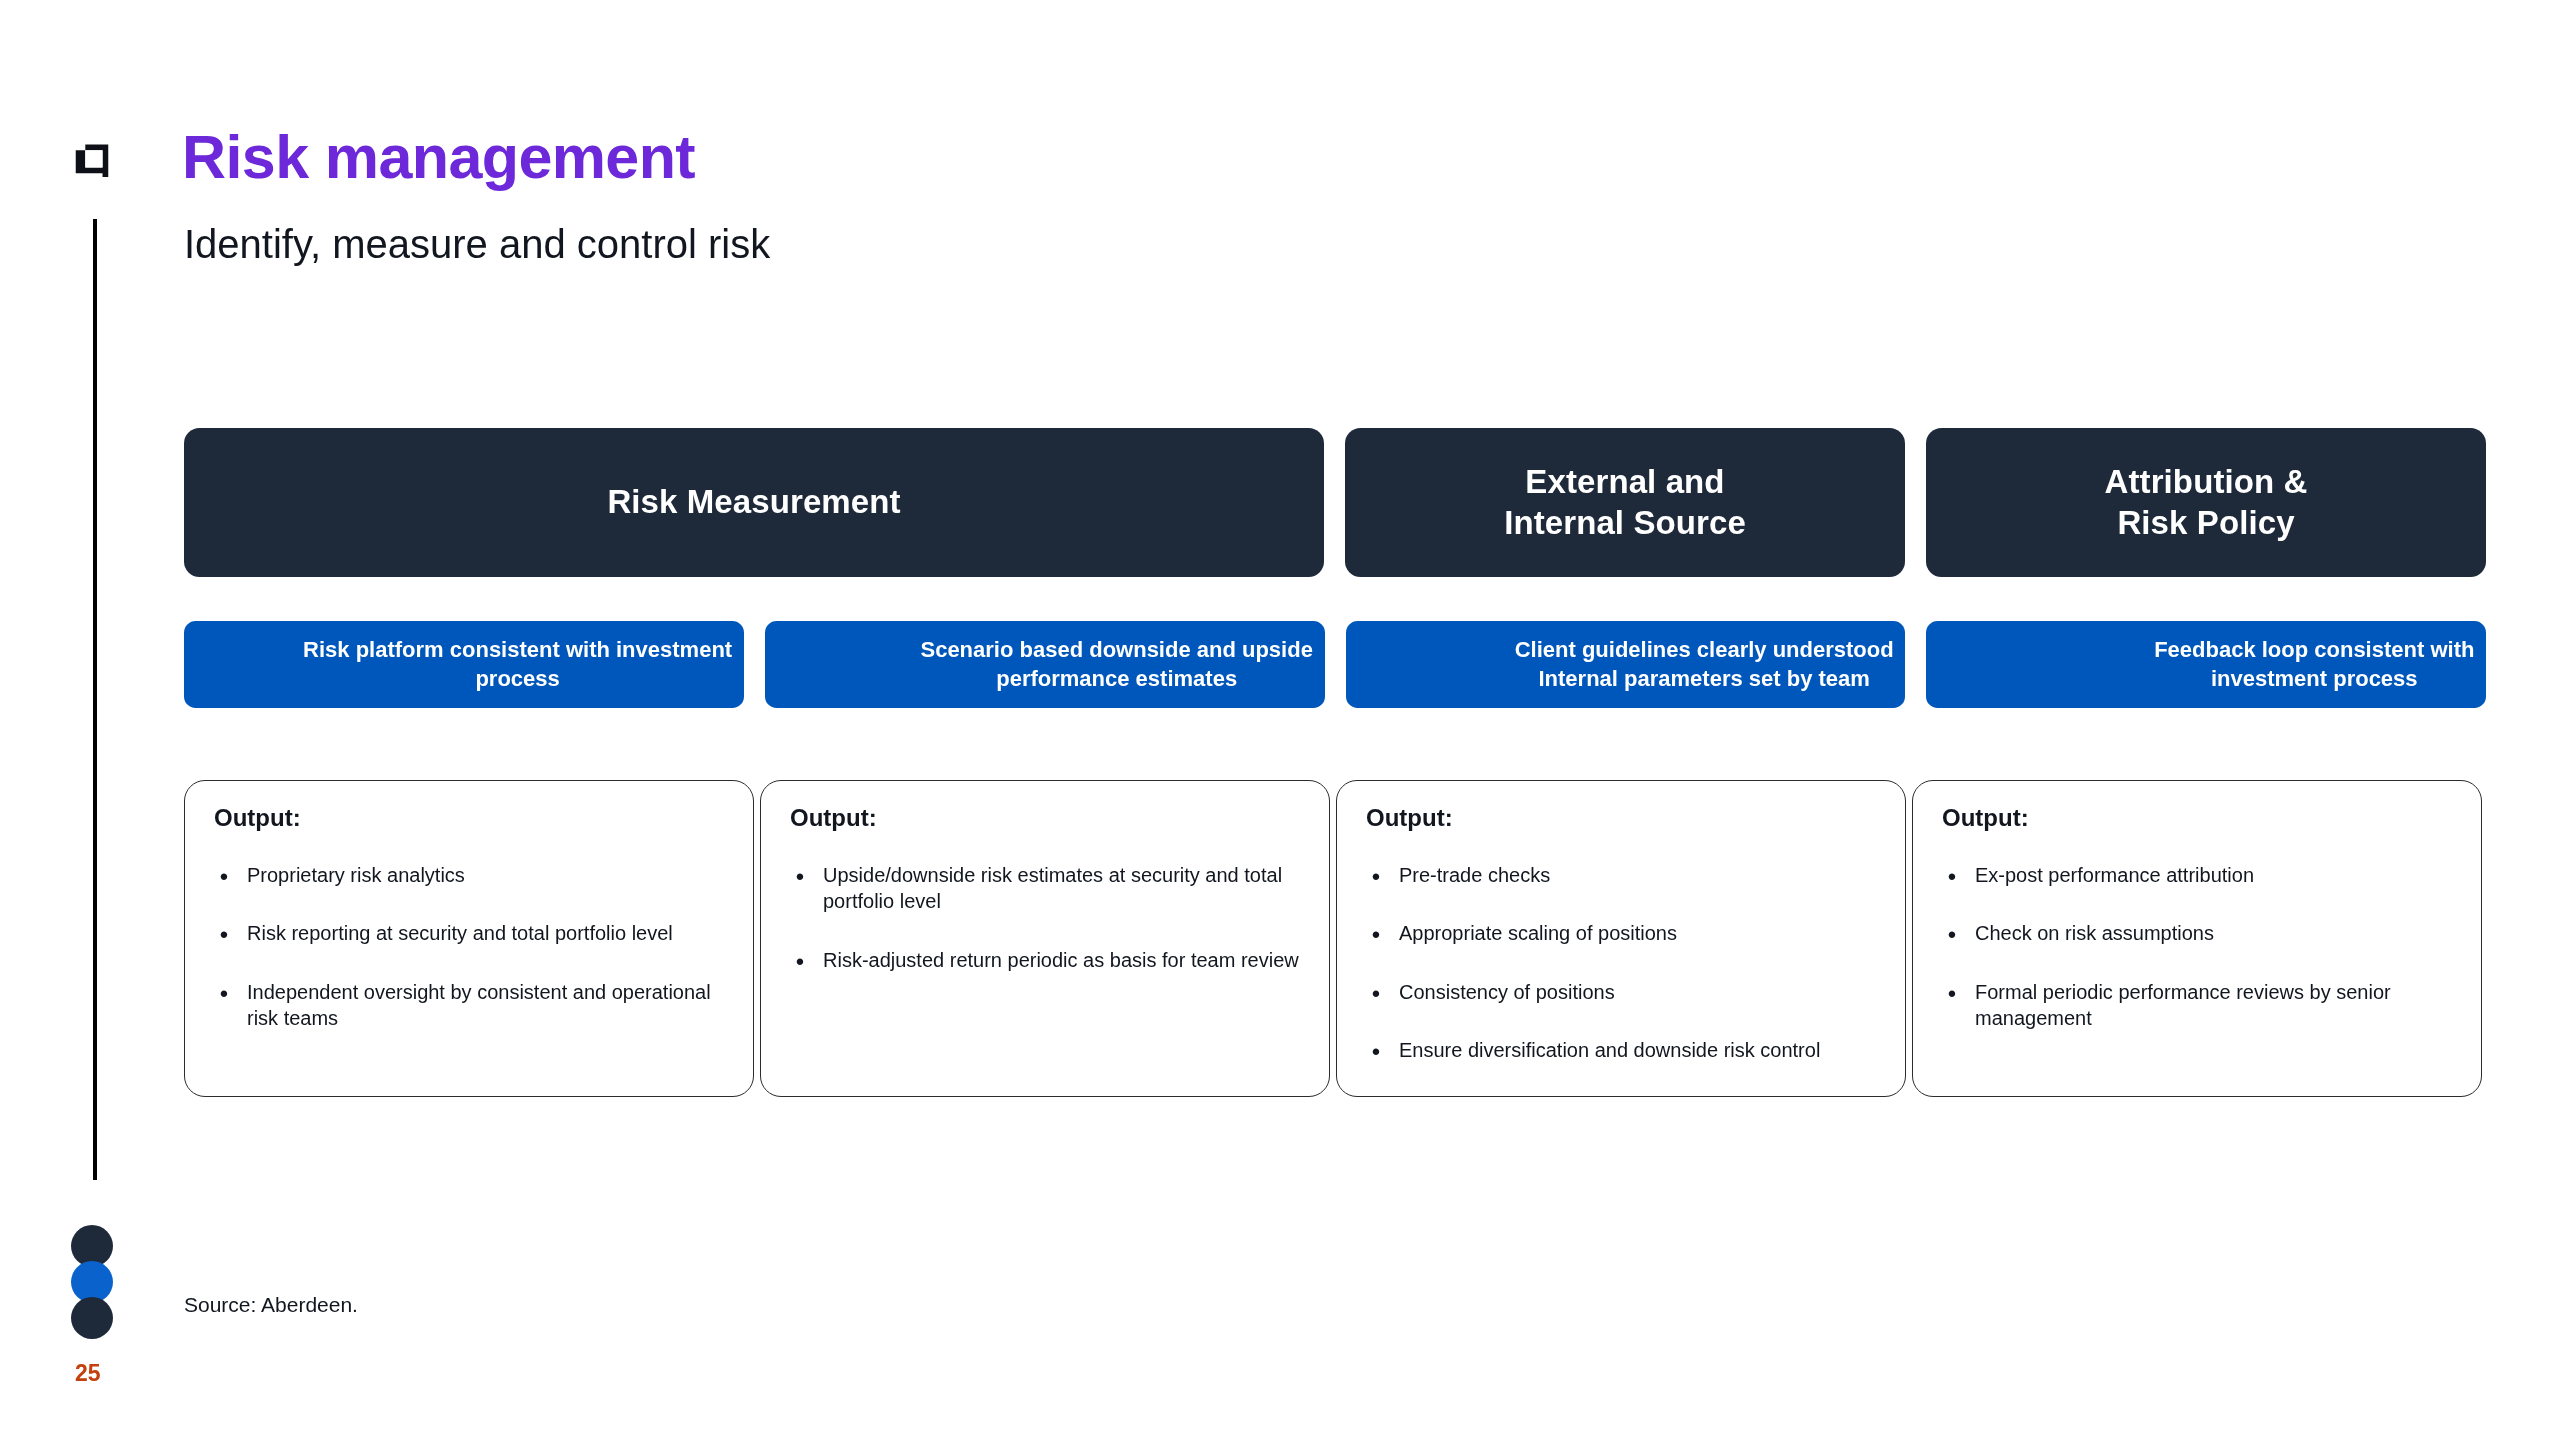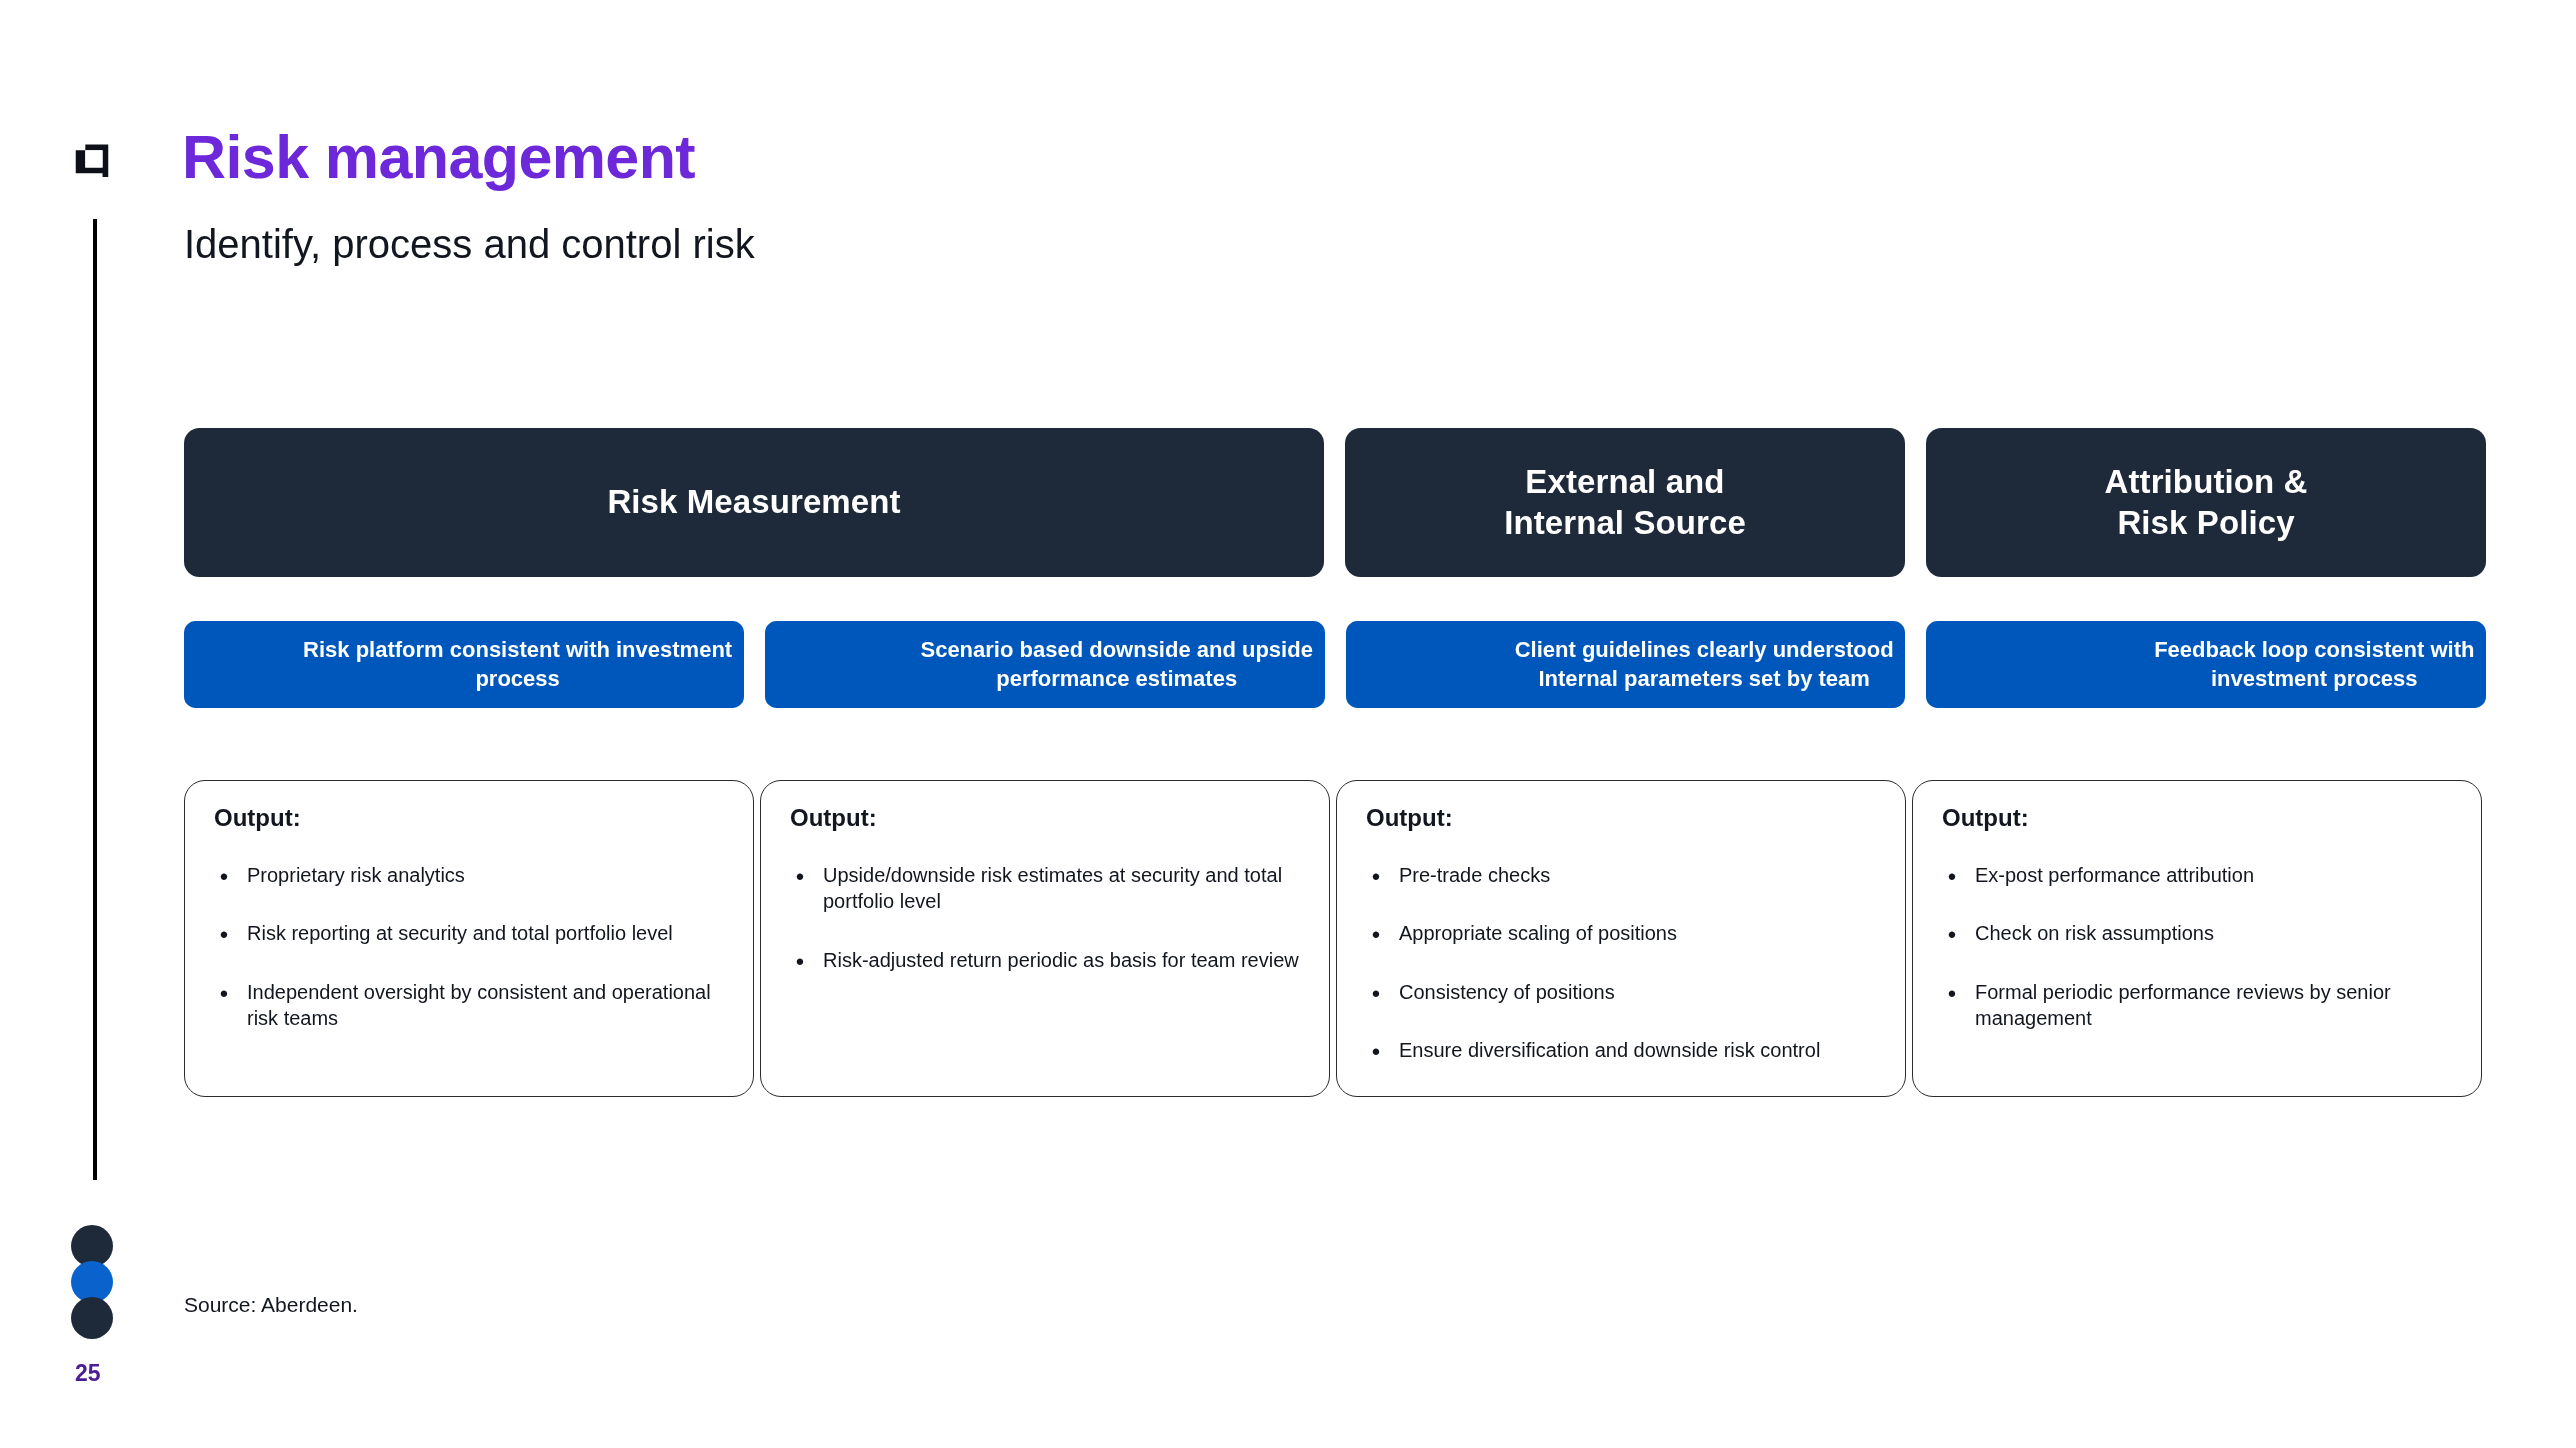--- a/index.html
+++ b/index.html
@@ -189,39 +189,39 @@
     font-weight: 400;
     color: #11161f;
     line-height: 1;
   }
   #page-number {
     position: absolute;
     left: 75px;
     top: 1362px;
     font-size: 23px;
     font-weight: 700;
-    color: #4c1d95;
+    color: #c2410c;
     line-height: 1;
   }
 </style>
 </head>
 <body>
 
 <div id="brand-logo">
   <svg width="44" height="44" viewBox="0 0 46 46" xmlns="http://www.w3.org/2000/svg">
     <path d="M6 16 L6 40 L34 40 L34 44 L40 44 L40 10 L16 10 L16 16 Z
              M16 16 L34 16 L34 34 L16 34 Z" fill="#0d1117" fill-rule="evenodd"></path>
     <path d="M16 16 L34 16 L34 34 L16 34 Z" fill="#ffffff"></path>
   </svg>
 </div>
 
 <div id="left-rule"></div>
 
 <div id="page-title">Risk management</div>
-<div id="page-subtitle">Identify, process and control risk</div>
+<div id="page-subtitle">Identify, measure and control risk</div>
 
 <div id="header-row">
 
   <div class="pillar-header hdr-wide">
     <span>Risk Measurement</span>
   </div>
 
   <div class="pillar-header hdr-std">
     <span>
       <span>External and</span><br>

